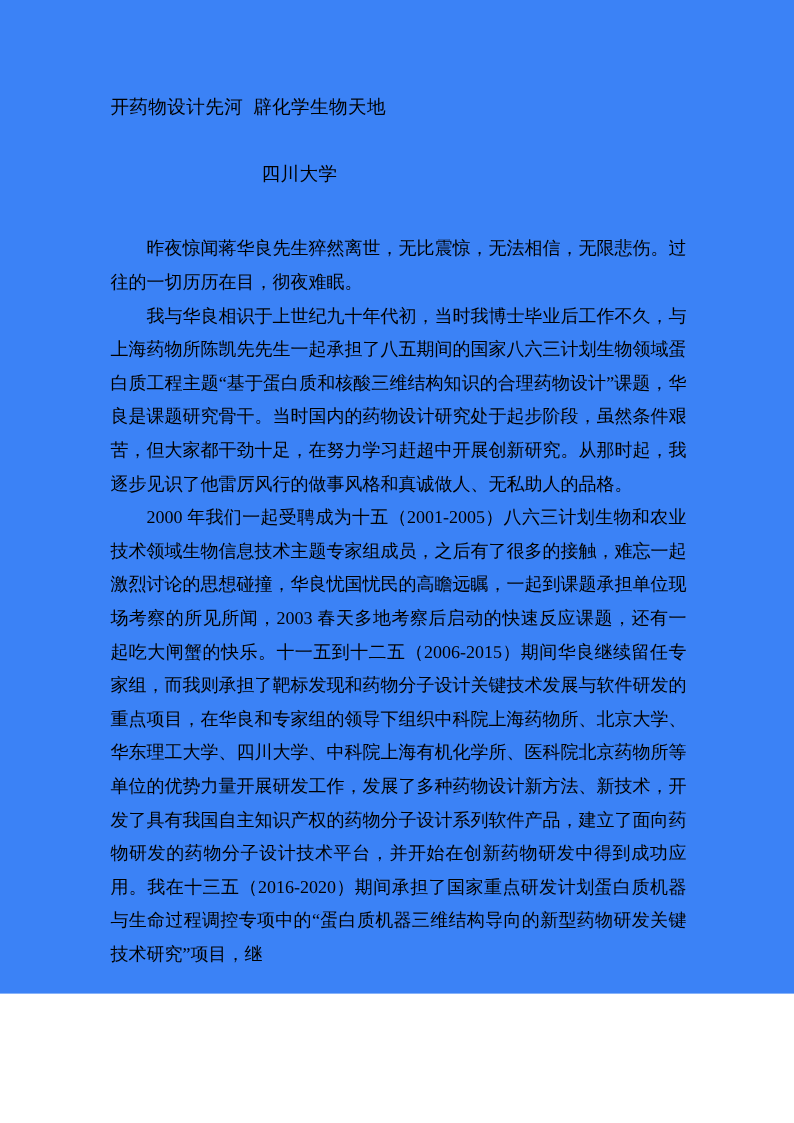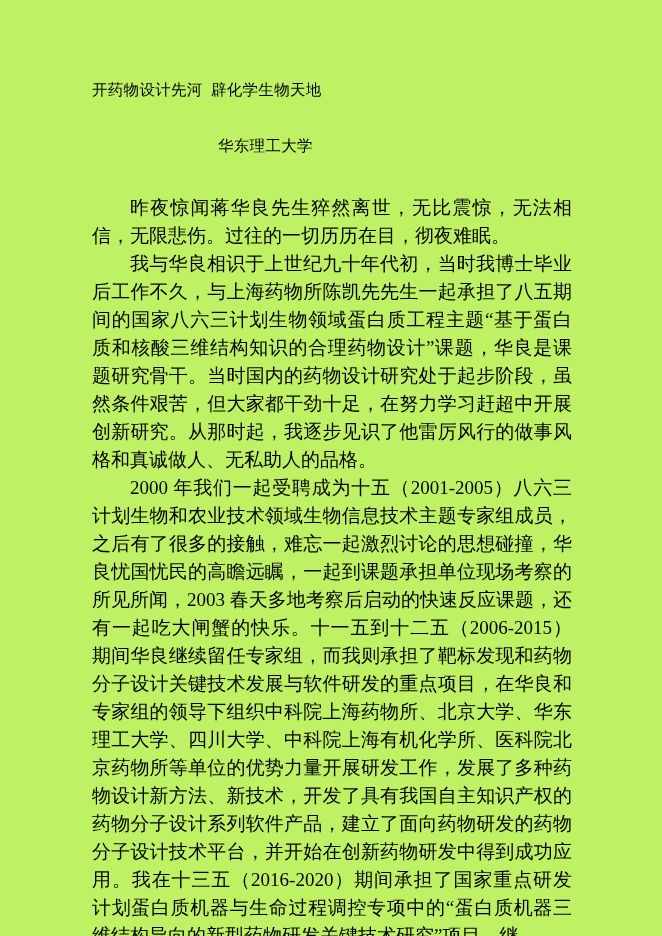--- a/index.html
+++ b/index.html
@@ -14,22 +14,22 @@
     position: relative;
     font-family: "Liberation Serif", "DejaVu Serif", serif;
     color: #000000;
     overflow: hidden;
   }
   .page {
     position: absolute;
     left: 0;
     top: 0;
     width: 662px;
-    height: 936px;
-    background: #bef264;
+    height: 828px;
+    background: #3b82f6;
   }
   .content {
     position: absolute;
     left: 92px;
     top: 0;
     width: 480px;
   }
 
   
   .couplet {
@@ -61,21 +61,21 @@
     line-height: 30px;
     text-align: center;
     letter-spacing: 0.4px;
   }
 
   
   .body-text {
     margin-top: 34px;
   }
   .para {
-    font-size: 19px;
+    font-size: 15px;
     line-height: 28px;
     text-align: justify;
     text-justify: inter-ideograph;
     text-indent: 2em;
     margin: 0;
     letter-spacing: 0;
   }
   .para + .para {
     margin-top: 0;
   }
@@ -84,21 +84,21 @@
 <body>
 
 <div class="page">
   <div class="content">
 
     <div class="couplet">
       <div class="couplet-line">开药物设计先河  辟化学生物天地</div>
     </div>
 
     <div class="signature-block">
-      <div class="signature">华东理工大学</div>
+      <div class="signature">四川大学</div>
     </div>
 
 
     <div class="body-text">
       <p class="para">昨夜惊闻蒋华良先生猝然离世，无比震惊，无法相信，无限悲伤。过往的一切历历在目，彻夜难眠。</p>
       <p class="para">我与华良相识于上世纪九十年代初，当时我博士毕业后工作不久，与上海药物所陈凯先先生一起承担了八五期间的国家八六三计划生物领域蛋白质工程主题“基于蛋白质和核酸三维结构知识的合理药物设计”课题，华良是课题研究骨干。当时国内的药物设计研究处于起步阶段，虽然条件艰苦，但大家都干劲十足，在努力学习赶超中开展创新研究。从那时起，我逐步见识了他雷厉风行的做事风格和真诚做人、无私助人的品格。</p>
       <p class="para">2000 年我们一起受聘成为十五（2001-2005）八六三计划生物和农业技术领域生物信息技术主题专家组成员，之后有了很多的接触，难忘一起激烈讨论的思想碰撞，华良忧国忧民的高瞻远瞩，一起到课题承担单位现场考察的所见所闻，2003 春天多地考察后启动的快速反应课题，还有一起吃大闸蟹的快乐。十一五到十二五（2006-2015）期间华良继续留任专家组，而我则承担了靶标发现和药物分子设计关键技术发展与软件研发的重点项目，在华良和专家组的领导下组织中科院上海药物所、北京大学、华东理工大学、四川大学、中科院上海有机化学所、医科院北京药物所等单位的优势力量开展研发工作，发展了多种药物设计新方法、新技术，开发了具有我国自主知识产权的药物分子设计系列软件产品，建立了面向药物研发的药物分子设计技术平台，并开始在创新药物研发中得到成功应用。我在十三五（2016-2020）期间承担了国家重点研发计划蛋白质机器与生命过程调控专项中的“蛋白质机器三维结构导向的新型药物研发关键技术研究”项目，继</p>
     </div>
 
   </div>

